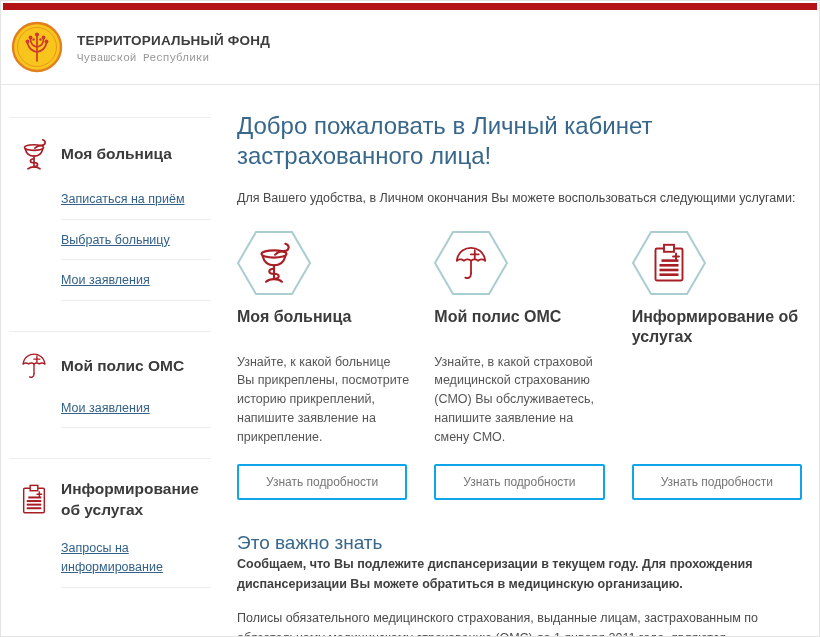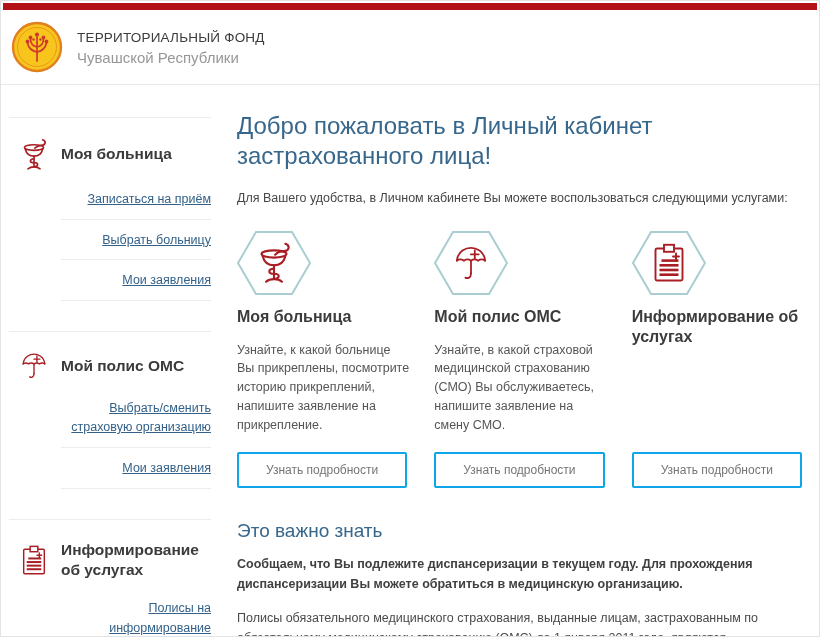--- a/index.html
+++ b/index.html
@@ -5,50 +5,50 @@
   html,body{margin:0;padding:0;background:#fff;}
   body{font-family:"Liberation Sans","DejaVu Sans",sans-serif;color:#444;}
   .page{width:820px;height:637px;box-sizing:border-box;border:1px solid #e3e3e3;
         background:#fff;overflow:hidden;padding-top:2px;}
   .topbar{height:7px;background:#b31217;margin:0 2px;}
   
   header{display:flex;align-items:center;padding:11px 20px 11px 10px;
          border-bottom:1px solid #e7e7e7;}
   .logo{width:52px;height:52px;margin-right:14px;flex-shrink:0;cursor:pointer;}
   .hgroup{display:flex;flex-direction:column;}
-  .htitle{font-size:13.5px;font-weight:normal;color:#3c3c3c;line-height:19px;letter-spacing:.2px;}
-  .hsub{font-size:15px;color:#979797;margin-top:2px;}
+  .htitle{font-size:13.5px;font-weight:bold;color:#3c3c3c;line-height:19px;letter-spacing:.2px;}
+  .hsub{font-size:11px;color:#979797;margin-top:2px;font-family:Liberation Mono, monospace;}
   
   .content{display:flex;align-items:flex-start;}
   
   aside{width:214px;flex-shrink:0;box-sizing:border-box;padding:32px 4px 0 8px;}
   .side-section{border-top:1px solid #ededed;padding:20px 0 0 12px;margin-bottom:30px;}
   .side-head{display:flex;align-items:center;gap:14px;}
   .side-head .sicon{width:26px;flex-shrink:0;}
   .side-title{font-size:15.5px;font-weight:bold;color:#3b3b3b;line-height:1.3;}
   .side-links{list-style:none;margin:8px 0 0 40px;padding:0;}
-  .side-links li{border-bottom:1px solid #ededed;padding:10px 0;text-align:right;}
+  .side-links li{border-bottom:1px solid #ededed;padding:10px 0;}
   .side-links a{color:#336189;font-size:12.5px;text-decoration:underline;line-height:1.5;cursor:pointer;}
   
   main{flex:1;padding:26px 14px 0 22px;box-sizing:border-box;}
   h1{font-size:24px;font-weight:normal;color:#38678c;line-height:1.25;margin:0 0 20px;}
   .intro{font-size:12.5px;color:#464646;margin:0 0 26px;}
   .cards{display:grid;grid-template-columns:repeat(3,1fr);column-gap:24px;}
   .card{display:flex;flex-direction:column;}
   .hexwrap{position:relative;width:74px;height:64px;margin:0 0 12px;}
   .hexwrap .hex{position:absolute;inset:0;}
   .hexwrap .cicon{position:absolute;left:50%;top:50%;transform:translate(-50%,-50%);width:34px;}
   .card h3{font-size:16px;font-weight:bold;color:#3b3b3b;margin:0 0 10px;line-height:1.22;}
-  .card p{font-size:12.5px;color:#555;line-height:1.5;margin:4px 0 18px;}
+  .card p{font-size:12.5px;color:#555;line-height:1.5;margin:16px 0 18px;}
   .card button{margin-top:auto;align-self:flex-start;background:#fff;border:2px solid #0ea5e9;
       border-radius:2px;padding:9px 27px;font-size:12px;color:#757575;
       font-family:inherit;cursor:pointer;}
   
   .important{margin-top:32px;}
-  h2{font-size:19px;font-weight:normal;color:#38678c;margin:0 0 12px;}
+  h2{font-size:19px;font-weight:normal;color:#38678c;margin:0 0 0;}
   .important p{font-size:12.5px;color:#4a4a4a;line-height:1.6;margin:0 0 14px;}
   .important p.bold{font-weight:bold;color:#404040;}
   .rico{stroke:#a81e24;fill:none;stroke-width:1.9;stroke-linecap:round;}
 </style>
 </head>
 <body>
 
 <svg width="0" height="0" style="position:absolute">
   <defs>
     <g id="ic-bowl">
@@ -133,41 +133,40 @@
       </div>
 
       <div class="side-section">
         <div class="side-head">
           <svg class="sicon" viewBox="0 0 36 38">
               <use href="#ic-umbrella"></use>
             </svg>
           <span class="side-title">Мой полис ОМС</span>
         </div>
         <ul class="side-links">
-          <li><a>Выбрать/сменить страховую организацию</a></li>
           <li><a>Мои заявления</a></li>
         </ul>
       </div>
 
       <div class="side-section">
         <div class="side-head">
           <svg class="sicon" viewBox="0 0 34 40">
               <use href="#ic-clipboard"></use>
             </svg>
           <span class="side-title">Информирование об услугах</span>
         </div>
         <ul class="side-links">
-          <li><a>Полисы на информирование</a></li>
+          <li><a>Запросы на информирование</a></li>
         </ul>
       </div>
     </aside>
 
     <main>
       <h1>Добро пожаловать в Личный кабинет застрахованного лица!</h1>
-      <p class="intro">Для Вашего удобства, в Личном кабинете Вы можете воспользоваться следующими услугами:</p>
+      <p class="intro">Для Вашего удобства, в Личном окончания Вы можете воспользоваться следующими услугами:</p>
 
       <div class="cards">
         <div class="card">
           <div class="hexwrap">
             <svg class="hex" viewBox="0 0 74 64">
                 <use href="#ic-hex"></use>
               </svg>
             <svg class="cicon" viewBox="0 0 30 38">
                 <use href="#ic-bowl"></use>
               </svg>

